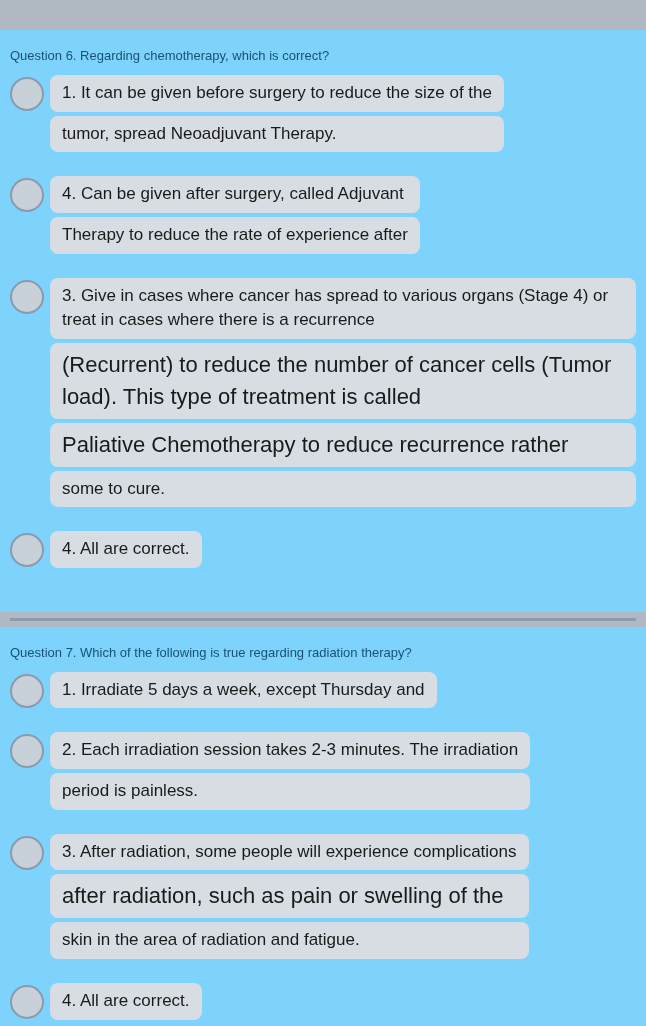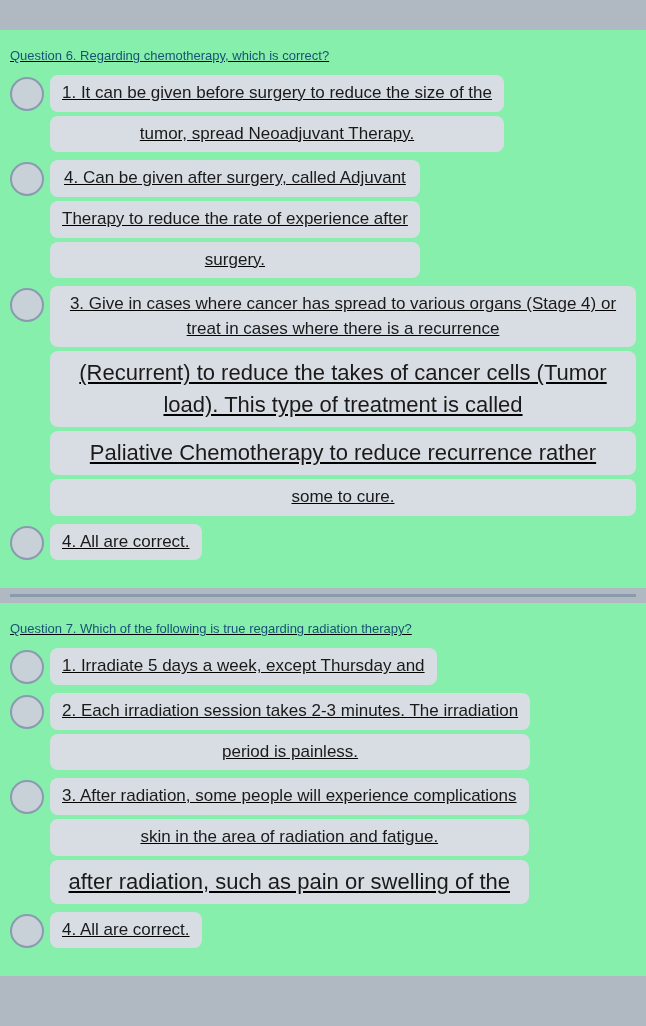--- a/index.html
+++ b/index.html
@@ -16,43 +16,41 @@
       overflow-x: hidden;
     }
 
     .page-container {
       width: 646px;
       background-color: #b0b8c1;
       padding: 0;
     }
 
     .question-section {
-      background-color: #86efac;
+      background-color: #7dd3fc;
       padding: 10px 0 10px 0;
-      text-decoration: underline;
     }
 
     .question-label {
       color: #1a5276;
       font-size: 13px;
       font-weight: normal;
       padding: 8px 10px 8px 10px;
       cursor: pointer;
     }
 
     .answer-list {
       padding: 4px 10px 10px 10px;
       list-style: none;
     }
 
     .answer-item {
       display: flex;
       align-items: flex-start;
-      margin-bottom: 8px;
-      text-align: center;
+      margin-bottom: 24px;
     }
 
     .radio-btn {
       width: 34px;
       height: 34px;
       border-radius: 50%;
       border: 2px solid #8a9bb0;
       background-color: #c8d0d8;
       min-width: 34px;
       margin-right: 6px;
@@ -112,29 +110,28 @@
           <span class="bubble-line">1. It can be given before surgery to reduce the size of the</span>
           <span class="bubble-line">tumor, spread Neoadjuvant Therapy.</span>
         </div>
       </li>
 
       <li class="answer-item">
         <div class="radio-btn"></div>
         <div class="answer-text-multi">
           <span class="bubble-line">4. Can be given after surgery, called Adjuvant</span>
           <span class="bubble-line">Therapy to reduce the rate of experience after</span>
-          <span class="bubble-line">surgery.</span>
         </div>
       </li>
 
       <li class="answer-item">
         <div class="radio-btn"></div>
         <div class="answer-text-multi">
           <span class="bubble-line">3. Give in cases where cancer has spread to various organs (Stage 4) or treat in cases where there is a recurrence</span>
-          <span class="bubble-line large-text">(Recurrent) to reduce the takes of cancer cells (Tumor load). This type of treatment is called</span>
+          <span class="bubble-line large-text">(Recurrent) to reduce the number of cancer cells (Tumor load). This type of treatment is called</span>
           <span class="bubble-line large-text">Paliative Chemotherapy to reduce recurrence rather</span>
           <span class="bubble-line">some to cure.</span>
         </div>
       </li>
 
       <li class="answer-item">
         <div class="radio-btn"></div>
         <div class="answer-text-multi">
           <span class="bubble-line">4. All are correct.</span>
         </div>
@@ -162,22 +159,22 @@
         <div class="answer-text-multi">
           <span class="bubble-line">2. Each irradiation session takes 2-3 minutes. The irradiation</span>
           <span class="bubble-line">period is painless.</span>
         </div>
       </li>
 
       <li class="answer-item">
         <div class="radio-btn"></div>
         <div class="answer-text-multi">
           <span class="bubble-line">3. After radiation, some people will experience complications</span>
+          <span class="bubble-line large-text">after radiation, such as pain or swelling of the</span>
           <span class="bubble-line">skin in the area of radiation and fatigue.</span>
-          <span class="bubble-line large-text">after radiation, such as pain or swelling of the</span>
         </div>
       </li>
 
       <li class="answer-item">
         <div class="radio-btn"></div>
         <div class="answer-text-multi">
           <span class="bubble-line">4. All are correct.</span>
         </div>
       </li>
 

